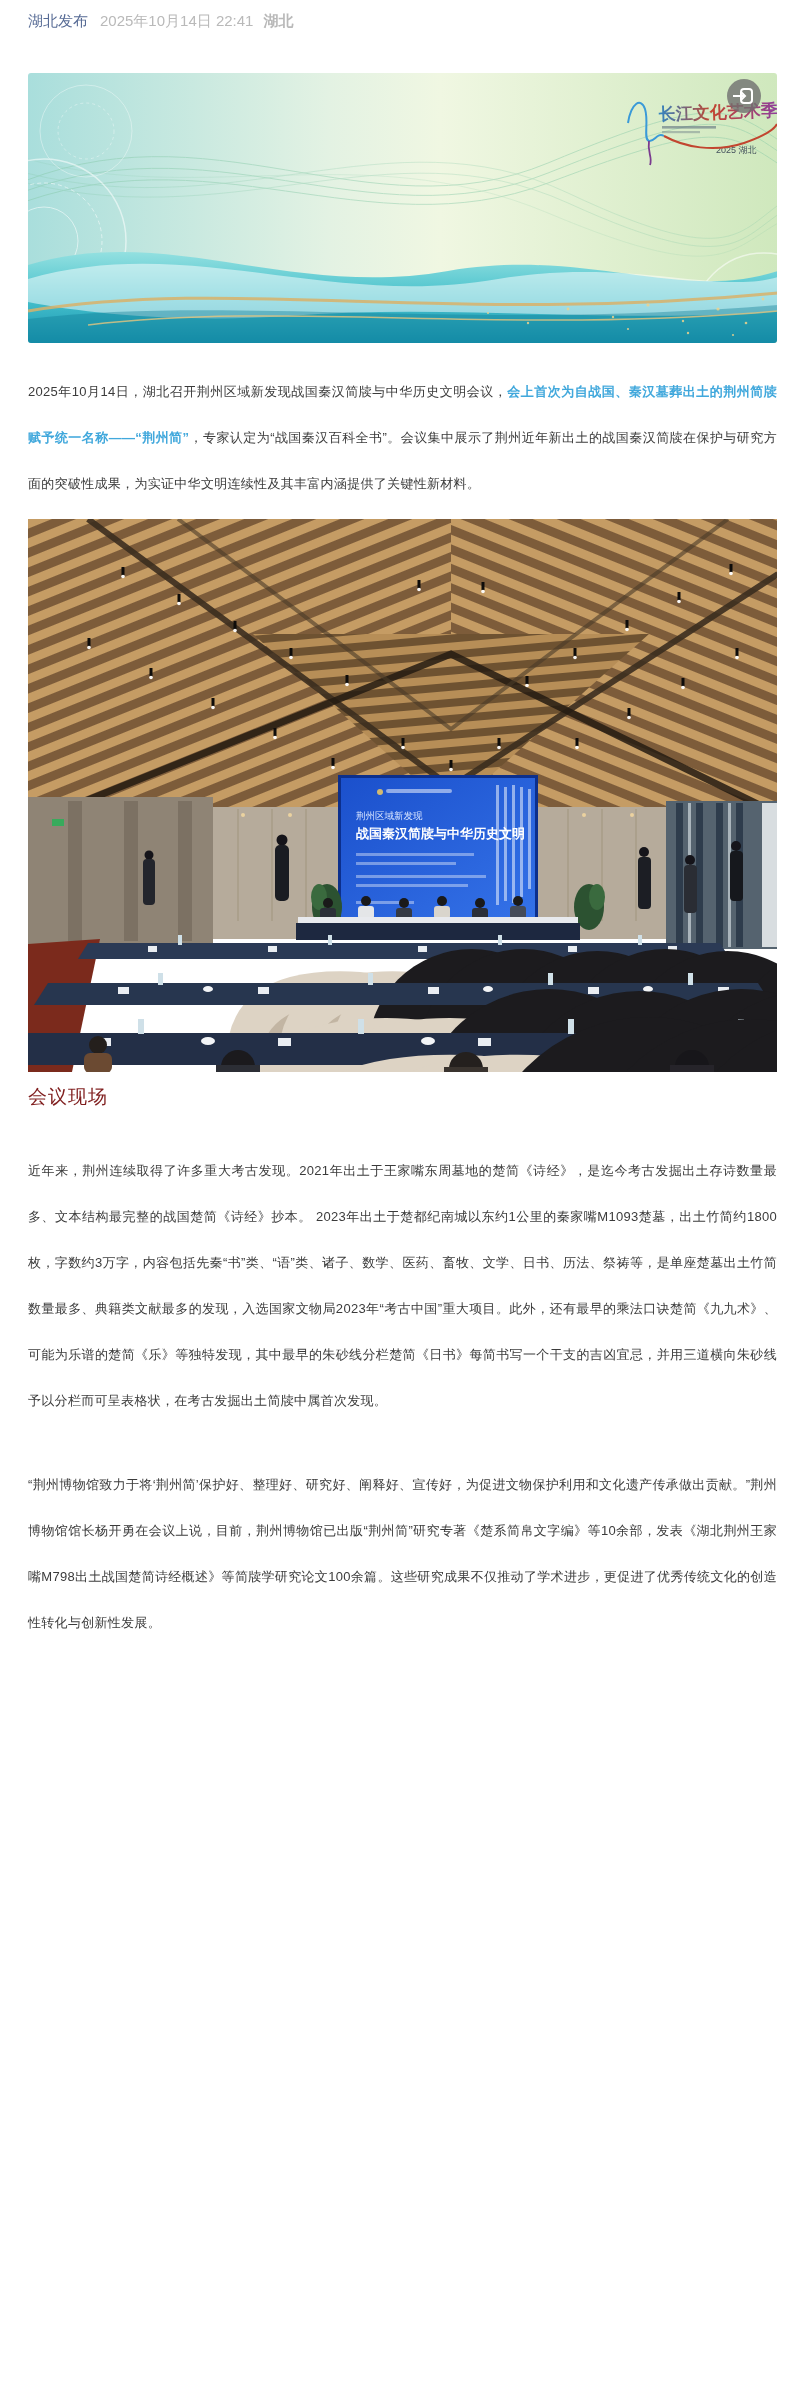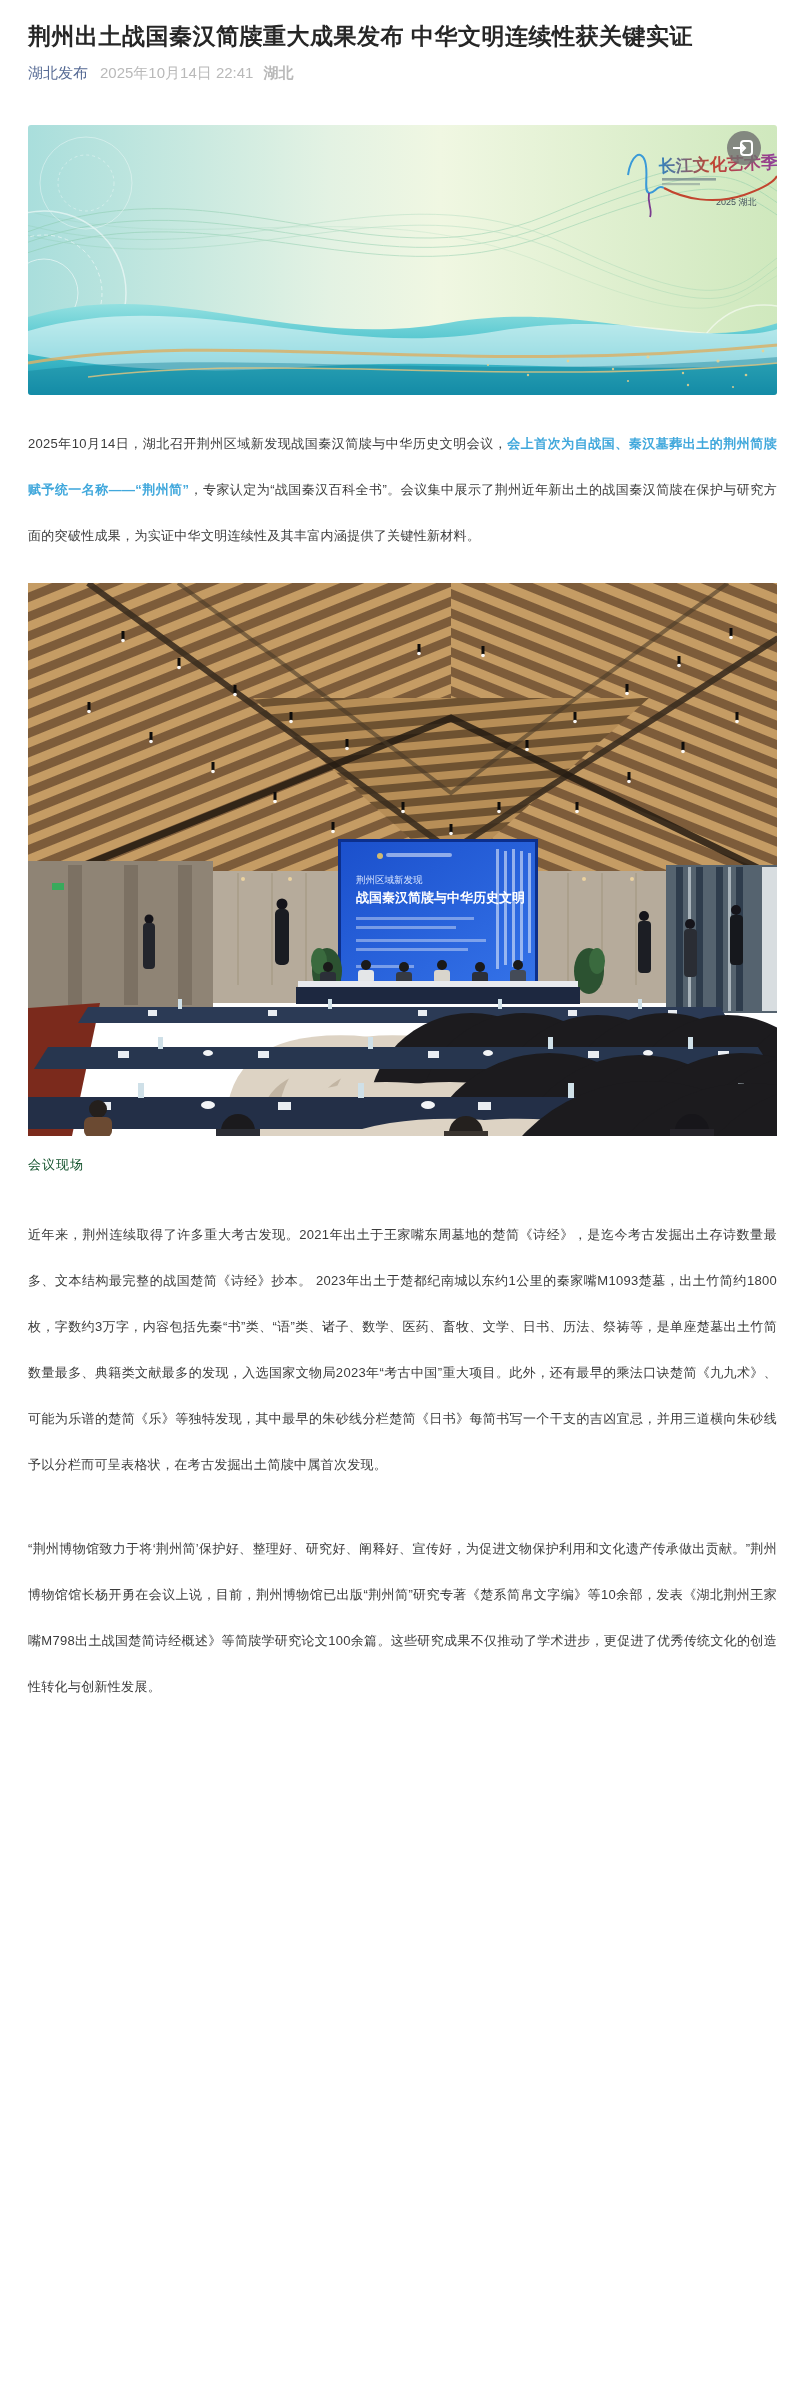--- a/index.html
+++ b/index.html
@@ -5,34 +5,33 @@
   html,body{margin:0;padding:0;background:#ffffff;}
   body{width:805px;font-family:"Liberation Sans","DejaVu Sans",sans-serif;color:#3a3a3a;}
   .content{padding:0 28px 30px;}
   .title{margin:20px 0 0;font-size:23px;line-height:1.4;font-weight:700;color:#262626;letter-spacing:.5px;}
   .byline{margin-top:12px;font-size:15px;display:flex;align-items:flex-end;}
   .source{color:#576b95;cursor:pointer;}
   .meta{color:#b9b9b9;margin-left:12px;}
   .meta.loc{margin-left:10px;font-weight:bold;}
   .banner{position:relative;margin-top:42px;height:270px;border-radius:3px;overflow:hidden;}
   .banner svg{display:block;}
-  .figure{margin-top:24px;height:553px;overflow:hidden;}
+  .figure{margin-top:12px;height:553px;overflow:hidden;}
   .figure svg{display:block;}
-  .caption{margin-top:20px;font-size:13px;color:#14532d;letter-spacing:1px;}
+  .caption{margin-top:12px;font-size:19px;color:#7f1d1d;letter-spacing:1px;}
   p.body{margin:38px 0 0;font-size:13px;line-height:46px;color:#3b3b3b;text-align:justify;letter-spacing:.3px;}
   p.body.first{margin-top:26px;}
   .hl{color:#41a8dc;font-weight:700;cursor:pointer;}
   svg text{user-select:none;}
 </style>
 </head>
 <body>
 
 <div class="content">
 
-  <h1 class="title">荆州出土战国秦汉简牍重大成果发布 中华文明连续性获关键实证</h1>
 
   <div class="byline">
     <span class="source">湖北发布</span>
     <span class="meta">2025年10月14日 22:41</span>
     <span class="meta loc">湖北</span>
   </div>
 
   <div class="banner">
     <svg viewBox="0 0 750 270" width="750" height="270">
       <defs>

